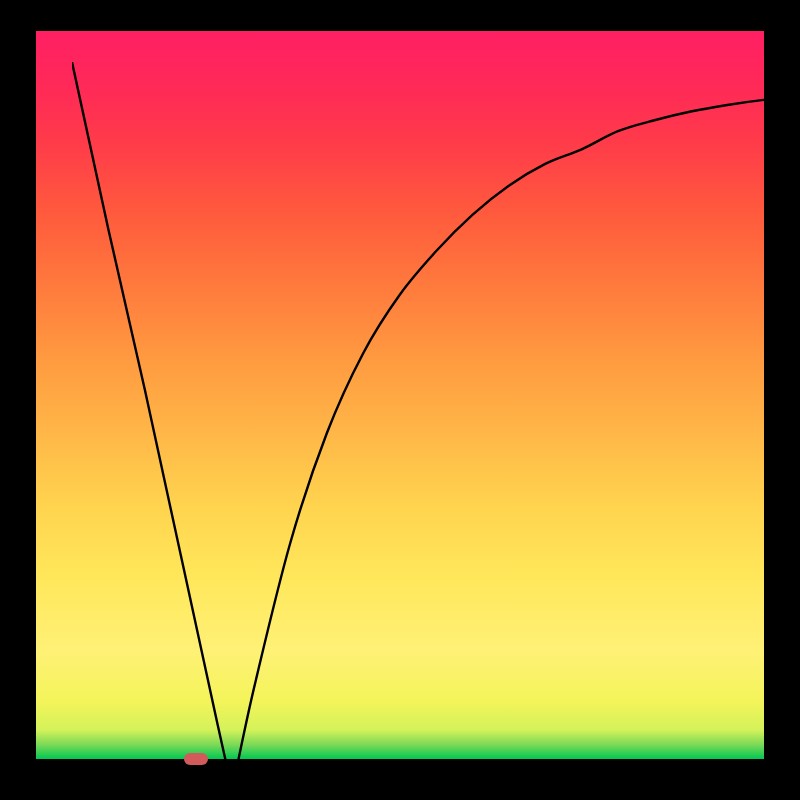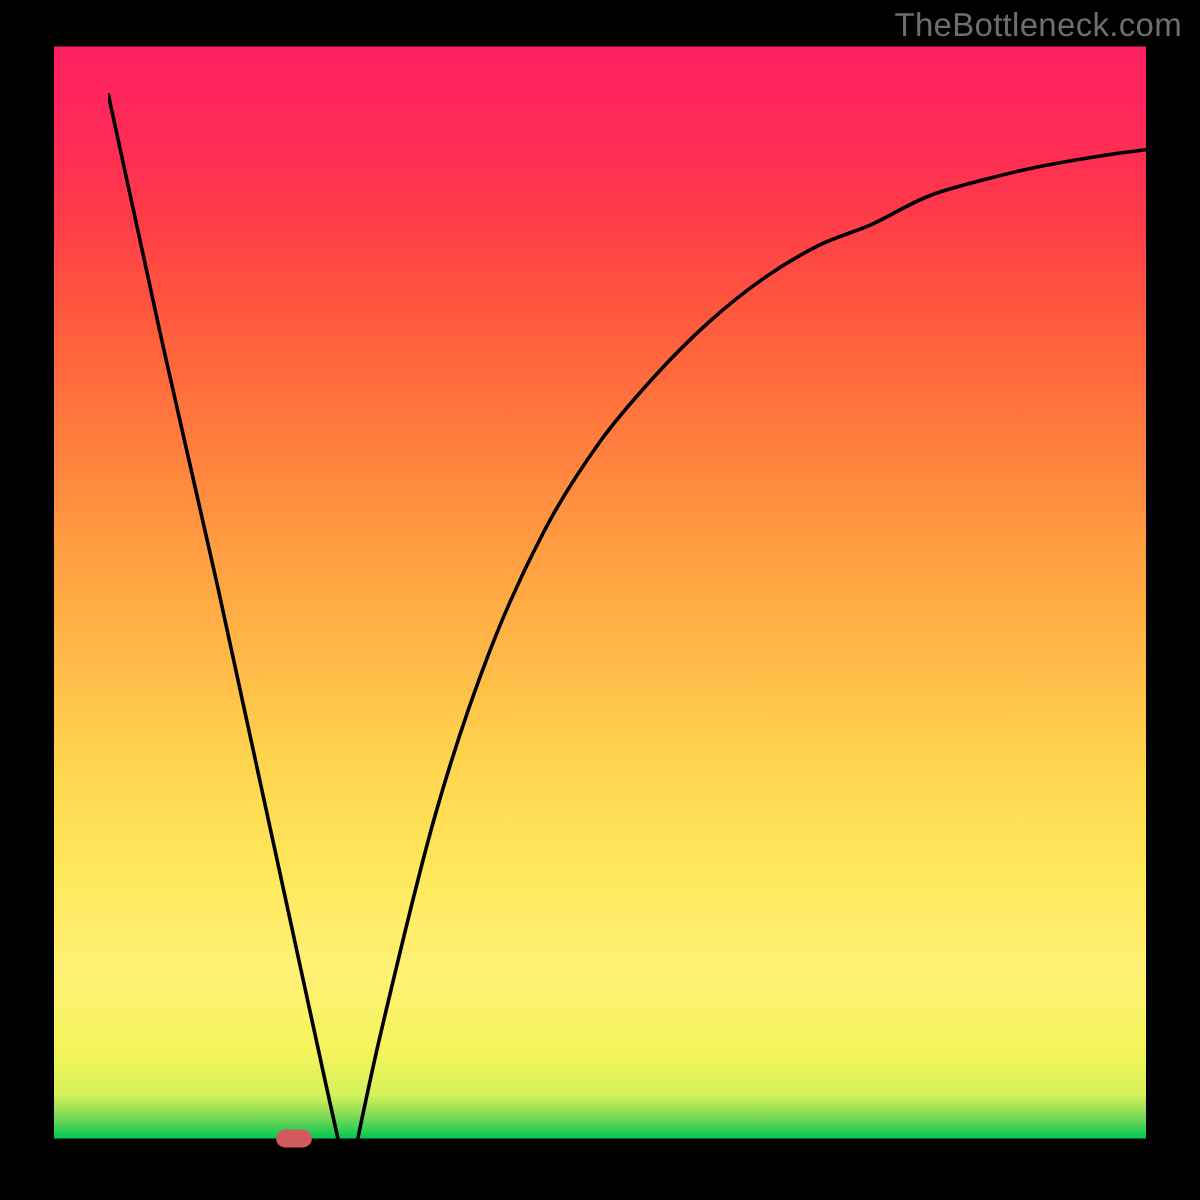--- a/index.html
+++ b/index.html
@@ -76,21 +76,20 @@
     top: 31px;
     width: 728px;
     height: 728px;
   }
 </style>
 </head>
 <body>
 
 <div class="stage">
 
-  <div class="watermark">TheBottleneck.com</div>
 
   <div class="plot-area">
     <div class="gradient" style="left:0;top:0;width:100%;height:100%;position:absolute;"></div>
 
     <svg class="plot-svg" viewBox="0 0 728 728" preserveAspectRatio="none">
       <path id="curve-path" d="M 0 0 L 36.4 167.43999999999994 L 72.8 327.59999999999997 L 109.2 495.03999999999996 L 145.6 662.48 L 160.16 728 C 163.8 711.0133333333333 172.29333333333332 667.3333333333333 182 626.0799999999999 C 191.70666666666668 584.8266666666666 206.26666666666668 522.9466666666667 218.4 480.48 C 230.53333333333333 438.0133333333334 242.66666666666666 402.8266666666667 254.79999999999998 371.28000000000003 C 266.93333333333334 339.73333333333335 279.06666666666666 314.25333333333333 291.2 291.2 C 303.3333333333333 268.14666666666665 315.4666666666667 249.94666666666666 327.6 232.95999999999998 C 339.73333333333335 215.9733333333333 351.8666666666667 202.62666666666664 364 189.27999999999997 C 376.1333333333333 175.9333333333333 388.2666666666667 163.79999999999998 400.40000000000003 152.88 C 412.53333333333336 141.96 424.6666666666667 132.25333333333333 436.8 123.75999999999999 C 448.93333333333334 115.26666666666665 461.06666666666666 107.98666666666662 473.2 101.91999999999996 C 485.3333333333333 95.8533333333333 497.46666666666664 92.82000000000001 509.59999999999997 87.36000000000001 C 521.7333333333333 81.90000000000002 533.8666666666667 74.0133333333333 546 69.15999999999997 C 558.1333333333333 64.30666666666663 570.2666666666667 61.516 582.4 58.24000000000001 C 594.5333333333333 54.96400000000002 606.6666666666666 52.05200000000002 618.8 49.50400000000002 C 630.9333333333333 46.95600000000002 643.0666666666667 44.89333333333334 655.2 42.952 C 667.3333333333334 41.01066666666666 679.4666666666667 39.31199999999999 691.6 37.855999999999995 C 703.7333333333333 36.4 721.9333333333334 34.82266666666667 728 34.21600000000001" stroke="#000000" stroke-width="2.4" fill="none"></path>
     </svg>
 
     <div id="min-marker" class="marker" style="left: 160.16px; top: 728px; background: rgb(210, 90, 90);"></div>
   </div>

